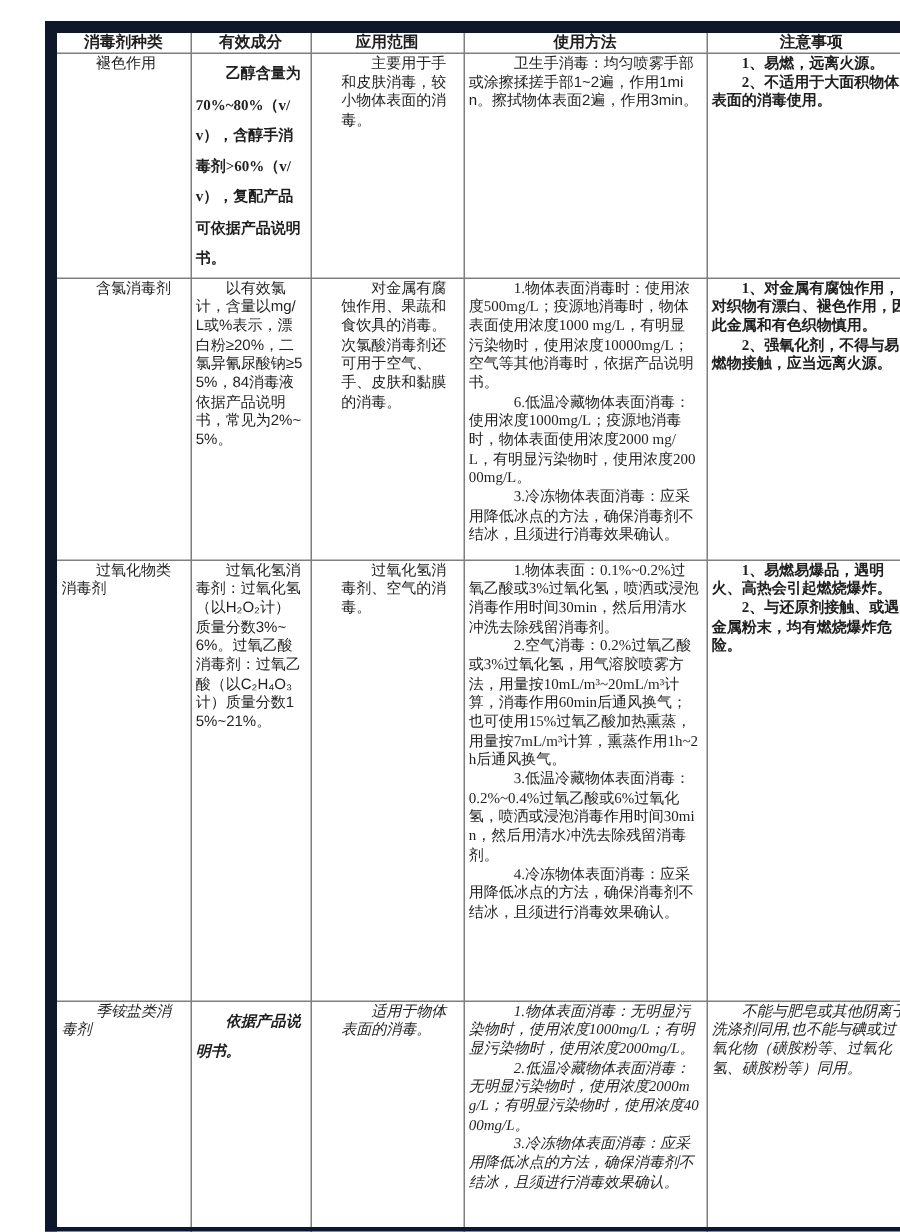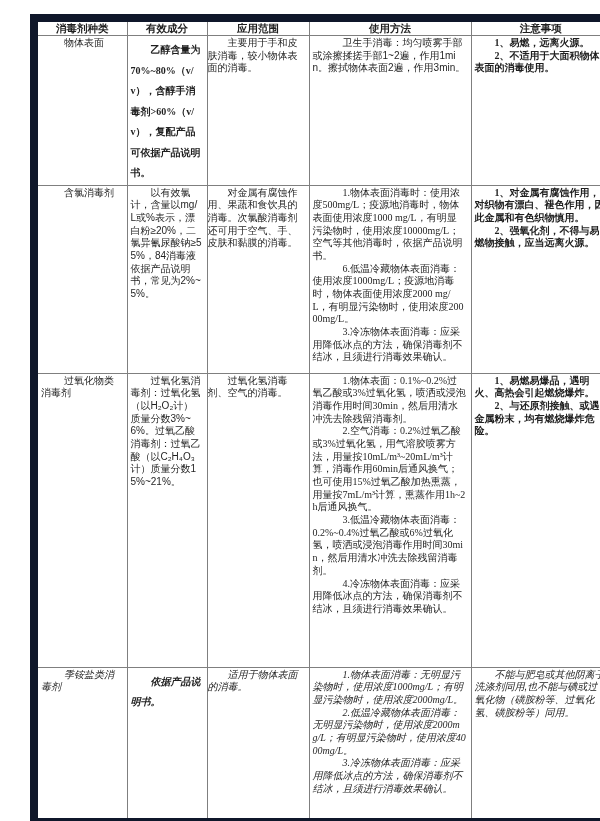--- a/index.html
+++ b/index.html
@@ -31,21 +31,21 @@
   }
   td p { margin:0; }
 
   
   .cell-category p   { text-indent:2.3em; }
   .cell-ingredient p { text-indent:2em; }
   .cell-scope p      { text-indent:2em; }
   .cell-usage p      { text-indent:3em; }
   .cell-notes p      { text-indent:2em; }
 
-  .cell-scope { padding-left:0; padding-right:9px; }
+  .cell-scope { padding-left:20px; padding-right:9px; }
 
   
   .serif { font-family:"Liberation Serif", serif; }
   .bold  { font-weight:bold; }
   .wide  { line-height:2.05; padding-top:4px; }
 
   
   tr.r0 { height:141px; }
   tr.r1 { height:188px; }
   tr.r2 { height:294px; }
@@ -68,21 +68,21 @@
         <th>消毒剂种类</th>
         <th>有效成分</th>
         <th>应用范围</th>
         <th>使用方法</th>
         <th>注意事项</th>
       </tr>
     </thead>
     <tbody id="table-body">
         <tr class="r0">
           <td class="cell cell-category">
-            <p>物体表面</p>
+            <p>褪色作用</p>
           </td>
           <td class="cell cell-ingredient serif bold wide">
             <p>乙醇含量为70%~80%（v/v），含醇手消毒剂&gt;60%（v/v），复配产品可依据产品说明书。</p>
           </td>
           <td class="cell cell-scope">
             <p>主要用于手和皮肤消毒，较小物体表面的消毒。</p>
           </td>
           <td class="cell cell-usage">
             <p>卫生手消毒：均匀喷雾手部或涂擦揉搓手部1~2遍，作用1min。擦拭物体表面2遍，作用3min。</p>
           </td>

